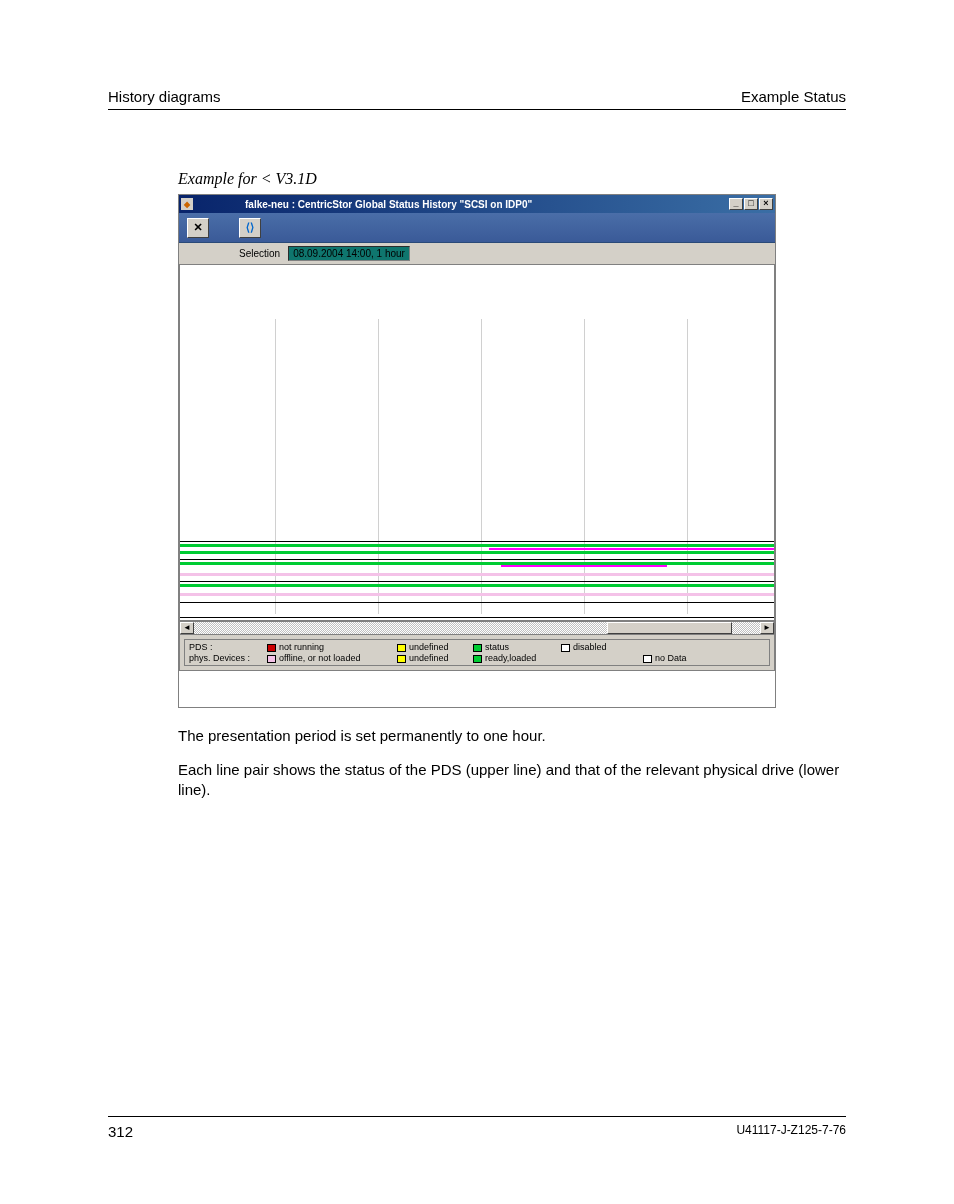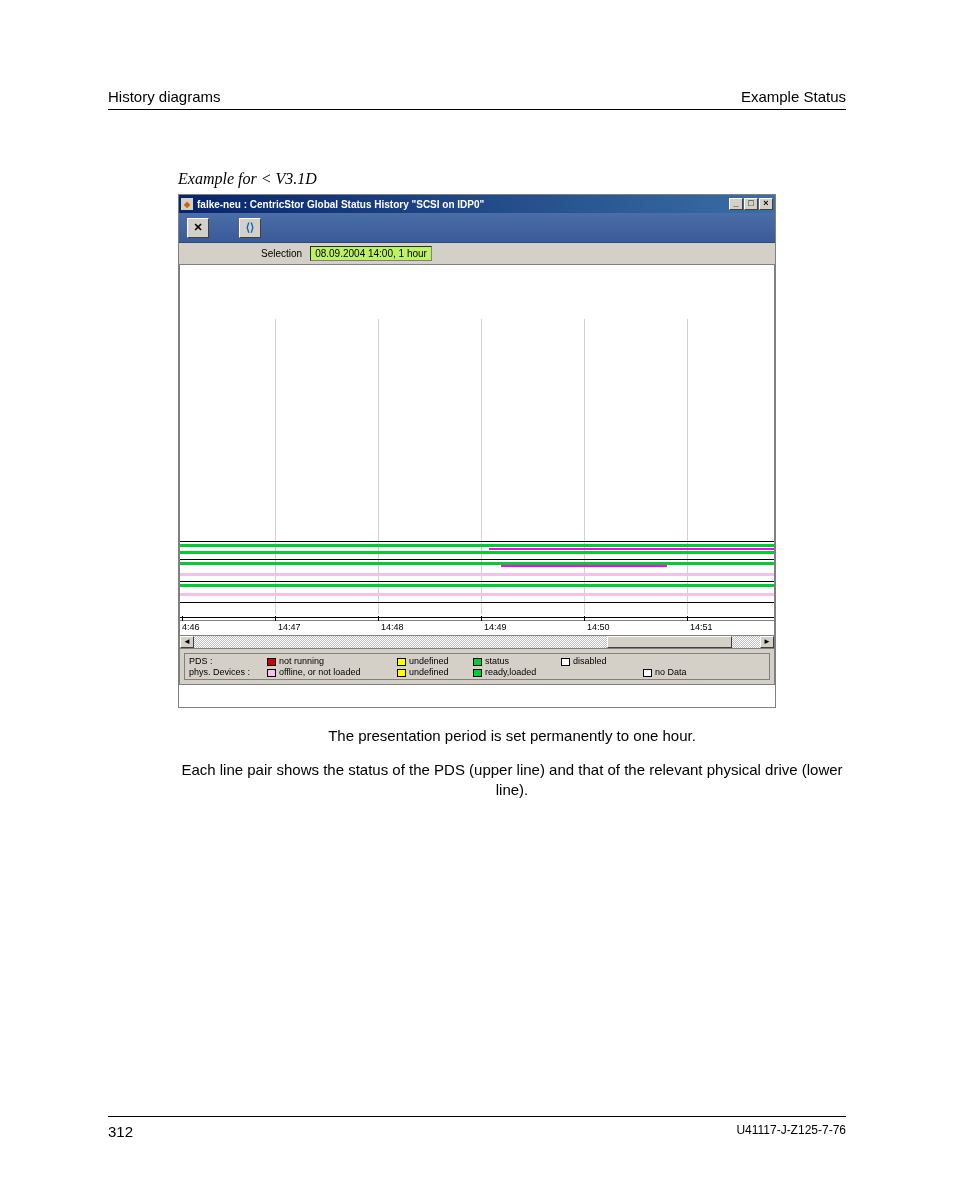--- a/index.html
+++ b/index.html
@@ -51,21 +51,21 @@
     align-items: center;
     padding: 0 2px;
   }
   .titlebar .app-icon {
     width: 12px; height: 12px;
     background: #d4d0c8;
     margin-right: 4px;
     display: flex; align-items: center; justify-content: center;
     font-size: 8px; color: #cc6600;
   }
-  .titlebar .title-text { flex: 1; }
+  .titlebar .title-text { flex: 1; margin-left: 48px; }
   .win-btns { display: flex; gap: 1px; }
   .win-btn {
     width: 14px; height: 12px;
     background: #d4d0c8;
     border: 1px solid #fff;
     border-right-color: #404040; border-bottom-color: #404040;
     font-size: 9px; line-height: 9px;
     text-align: center; color: #000;
     font-family: Arial;
   }
@@ -96,27 +96,27 @@
     border-right-color: #404040; border-bottom-color: #404040;
     display: flex; align-items: center; justify-content: center;
     font-size: 11px; font-weight: bold;
   }
   .selection-row {
     height: 22px;
     background: #d4d0c8;
     display: flex;
     align-items: center;
     font-size: 10px;
-    padding-left: 82px;
+    padding-left: 60px;
     gap: 8px;
     border-bottom: 1px solid #808080;
   }
   .sel-input {
     border: 1px inset #808080;
-    background: #bef264;
+    background: #0f766e;
     padding: 1px 4px;
     font-size: 10px;
     width: 122px;
   }
   .chart-area {
     background: #fff;
     height: 356px;
     position: relative;
     border: 1px solid #808080;
     border-top: none;
@@ -197,21 +197,20 @@
   .sw-yellow { background: #ffff00; }
   .sw-green { background: #00cc33; }
   .sw-pink { background: #f4c2e8; }
   .sw-white { background: #fff; }
   .body-text {
     position: absolute;
     left: 178px;
     right: 108px;
     font-size: 15px;
     line-height: 1.35;
-    text-align: center;
   }
   .page-footer {
     position: absolute;
     bottom: 64px;
     left: 108px;
     right: 108px;
     border-top: 1px solid #000;
     padding-top: 6px;
     display: flex;
     justify-content: space-between;
@@ -269,34 +268,20 @@
     <div class="hstripe pink" style="top:308px"></div>
 
     <div class="hstripe black-thin" style="top:316px"></div>
     <div class="hstripe green" style="top:319px"></div>
     <div class="hstripe pink" style="top:328px"></div>
     <div class="hstripe black-thin" style="top:337px"></div>
 
     <div class="hstripe black-thin" style="top:352px"></div>
   </div>
 
-  <div class="axis-row">
-    <span class="tick" style="left:2px"></span>
-    <span class="axis-label" style="left:2px">4:46</span>
-    <span class="tick" style="left:95px"></span>
-    <span class="axis-label" style="left:98px">14:47</span>
-    <span class="tick" style="left:198px"></span>
-    <span class="axis-label" style="left:201px">14:48</span>
-    <span class="tick" style="left:301px"></span>
-    <span class="axis-label" style="left:304px">14:49</span>
-    <span class="tick" style="left:404px"></span>
-    <span class="axis-label" style="left:407px">14:50</span>
-    <span class="tick" style="left:507px"></span>
-    <span class="axis-label" style="left:510px">14:51</span>
-  </div>
 
   <div class="scrollbar-h">
     <div class="sb-btn">◄</div>
     <div class="sb-track">
       <div class="sb-thumb"></div>
     </div>
     <div class="sb-btn">►</div>
   </div>
 
   <div class="legend-box">

